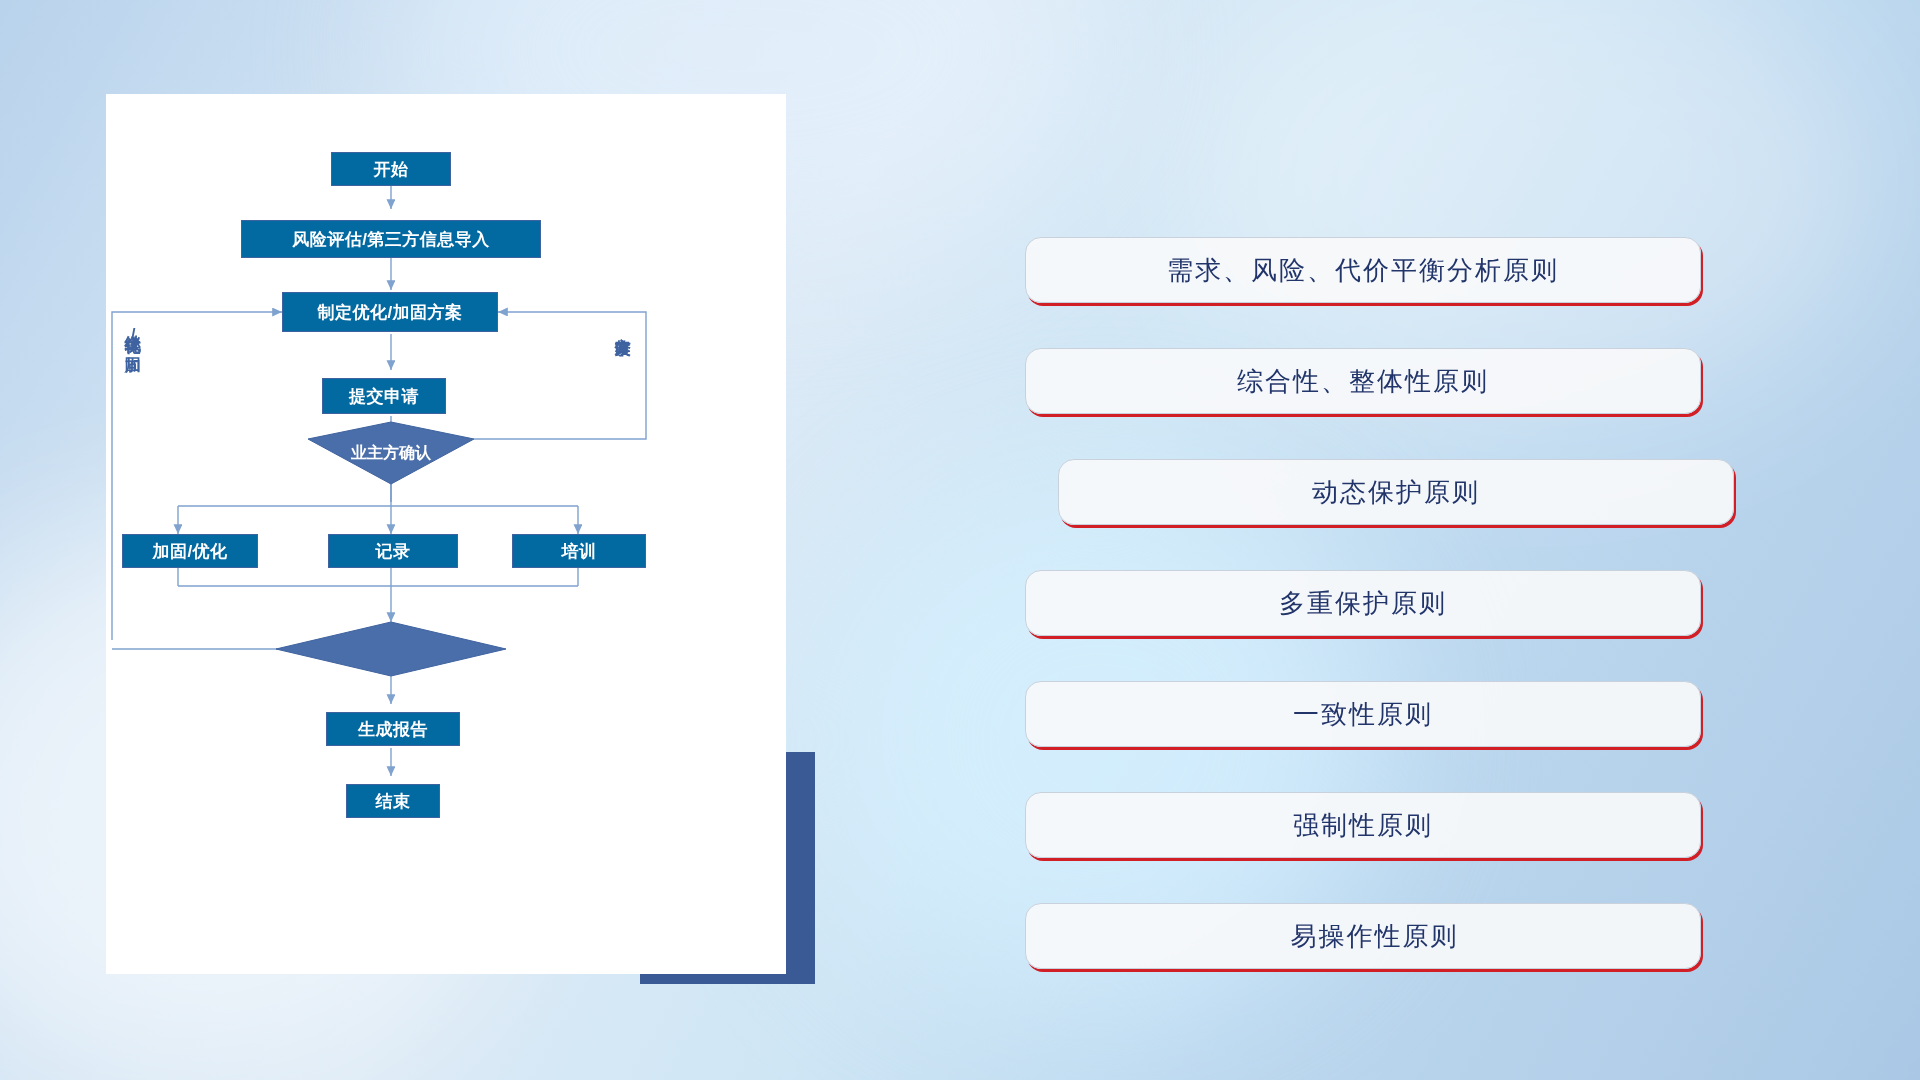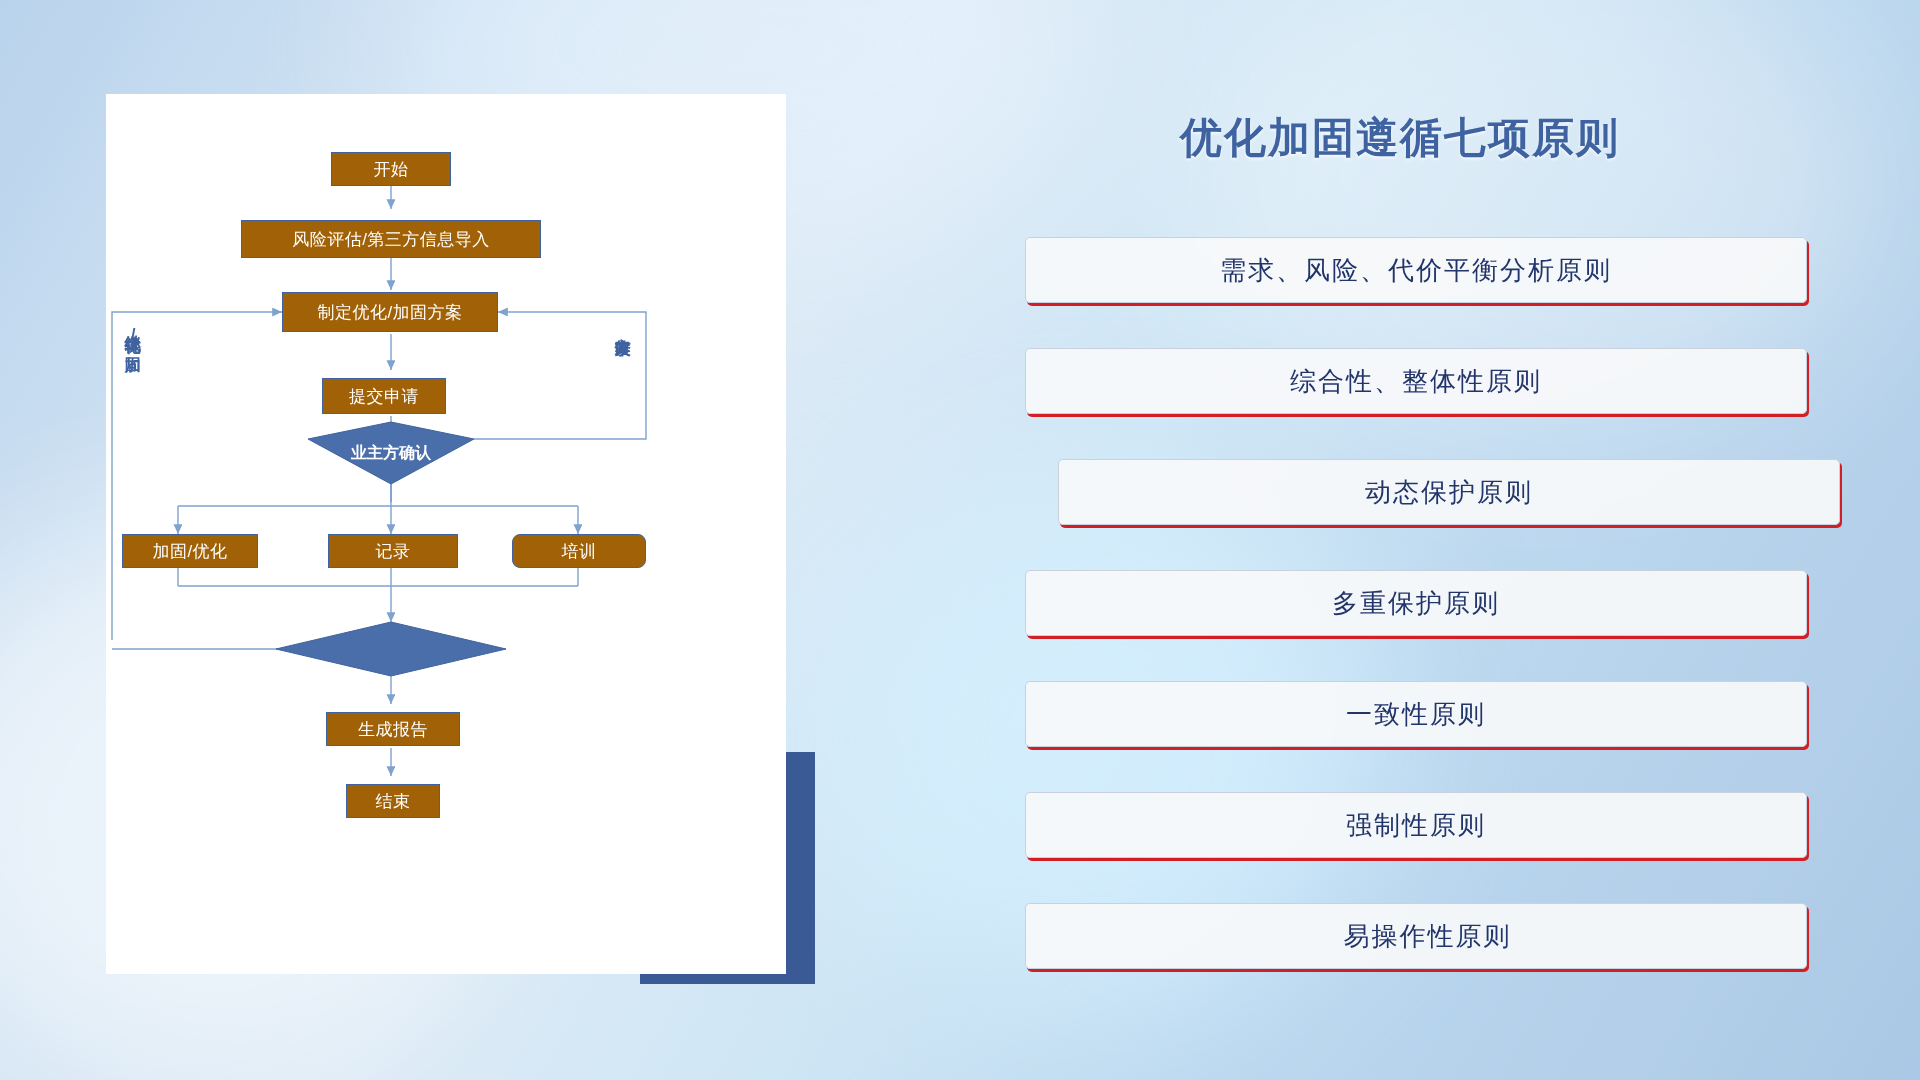--- a/index.html
+++ b/index.html
@@ -52,23 +52,23 @@
   }
   .flow-svg { position: absolute; left: 0; top: 0; }
 
   .node {
     position: absolute;
     box-sizing: border-box;
     display: flex;
     align-items: center;
     justify-content: center;
     color: #ffffff;
-    background: #a16207;
+    background: #0369a1;
     font-size: 17px;
-    font-weight: normal;
+    font-weight: bold;
     letter-spacing: 0.5px;
     white-space: nowrap;
     border: 1px solid #3f63a0;
   }
   .diamond-wrap {
     position: absolute;
     display: flex;
     align-items: center;
     justify-content: center;
   }
@@ -100,26 +100,26 @@
     text-align: center;
     font-size: 42px;
     font-weight: bold;
     color: #3f63a0;
     letter-spacing: 2px;
     text-shadow: 0 2px 3px rgba(255,255,255,0.7);
   }
   .principle {
     position: absolute;
     left: 1025px;
-    width: 782px;
+    width: 676px;
     height: 66px;
     box-sizing: border-box;
     background: rgba(248,249,250,0.93);
     border: 1px solid #c9d2dc;
-    border-radius: 5px;
+    border-radius: 16px;
     box-shadow: 2px 3px 0 0 #d21f26;
     display: flex;
     align-items: center;
     justify-content: center;
     font-size: 26px;
     color: #22356b;
     letter-spacing: 2px;
     white-space: nowrap;
   }
 </style>
@@ -206,39 +206,38 @@
     </div>
 
     <div class="node" style="left:16px; top:440px; width:136px; height:34px;">
       <span>加固/优化</span>
     </div>
 
     <div class="node" style="left:222px; top:440px; width:130px; height:34px;">
       <span>记录</span>
     </div>
 
-    <div class="node" style="left:406px; top:440px; width:134px; height:34px;border-radius:8px;">
+    <div class="node" style="left:406px; top:440px; width:134px; height:34px;">
       <span>培训</span>
     </div>
 
 
     <div class="node" style="left:220px; top:618px; width:134px; height:34px;">
       <span>生成报告</span>
     </div>
 
     <div class="node" style="left:240px; top:690px; width:94px; height:34px;">
       <span>结束</span>
     </div>
 
     <div class="vlabel" style="left:18px; top:228px; height:130px;">继续优化/加固</div>
 
     <div class="vlabel" style="left:508px; top:230px; height:110px;">方案修改</div>
   </div>
 
-  <div class="right-title">优化加固遵循七项原则</div>
 
   <div class="principle" style="top:237px;">
     <span>需求、风险、代价平衡分析原则</span>
   </div>
   <div class="principle" style="top:348px;">
     <span>综合性、整体性原则</span>
   </div>
   <div class="principle" style="top:459px;margin-left:33px;">
     <span>动态保护原则</span>
   </div>

